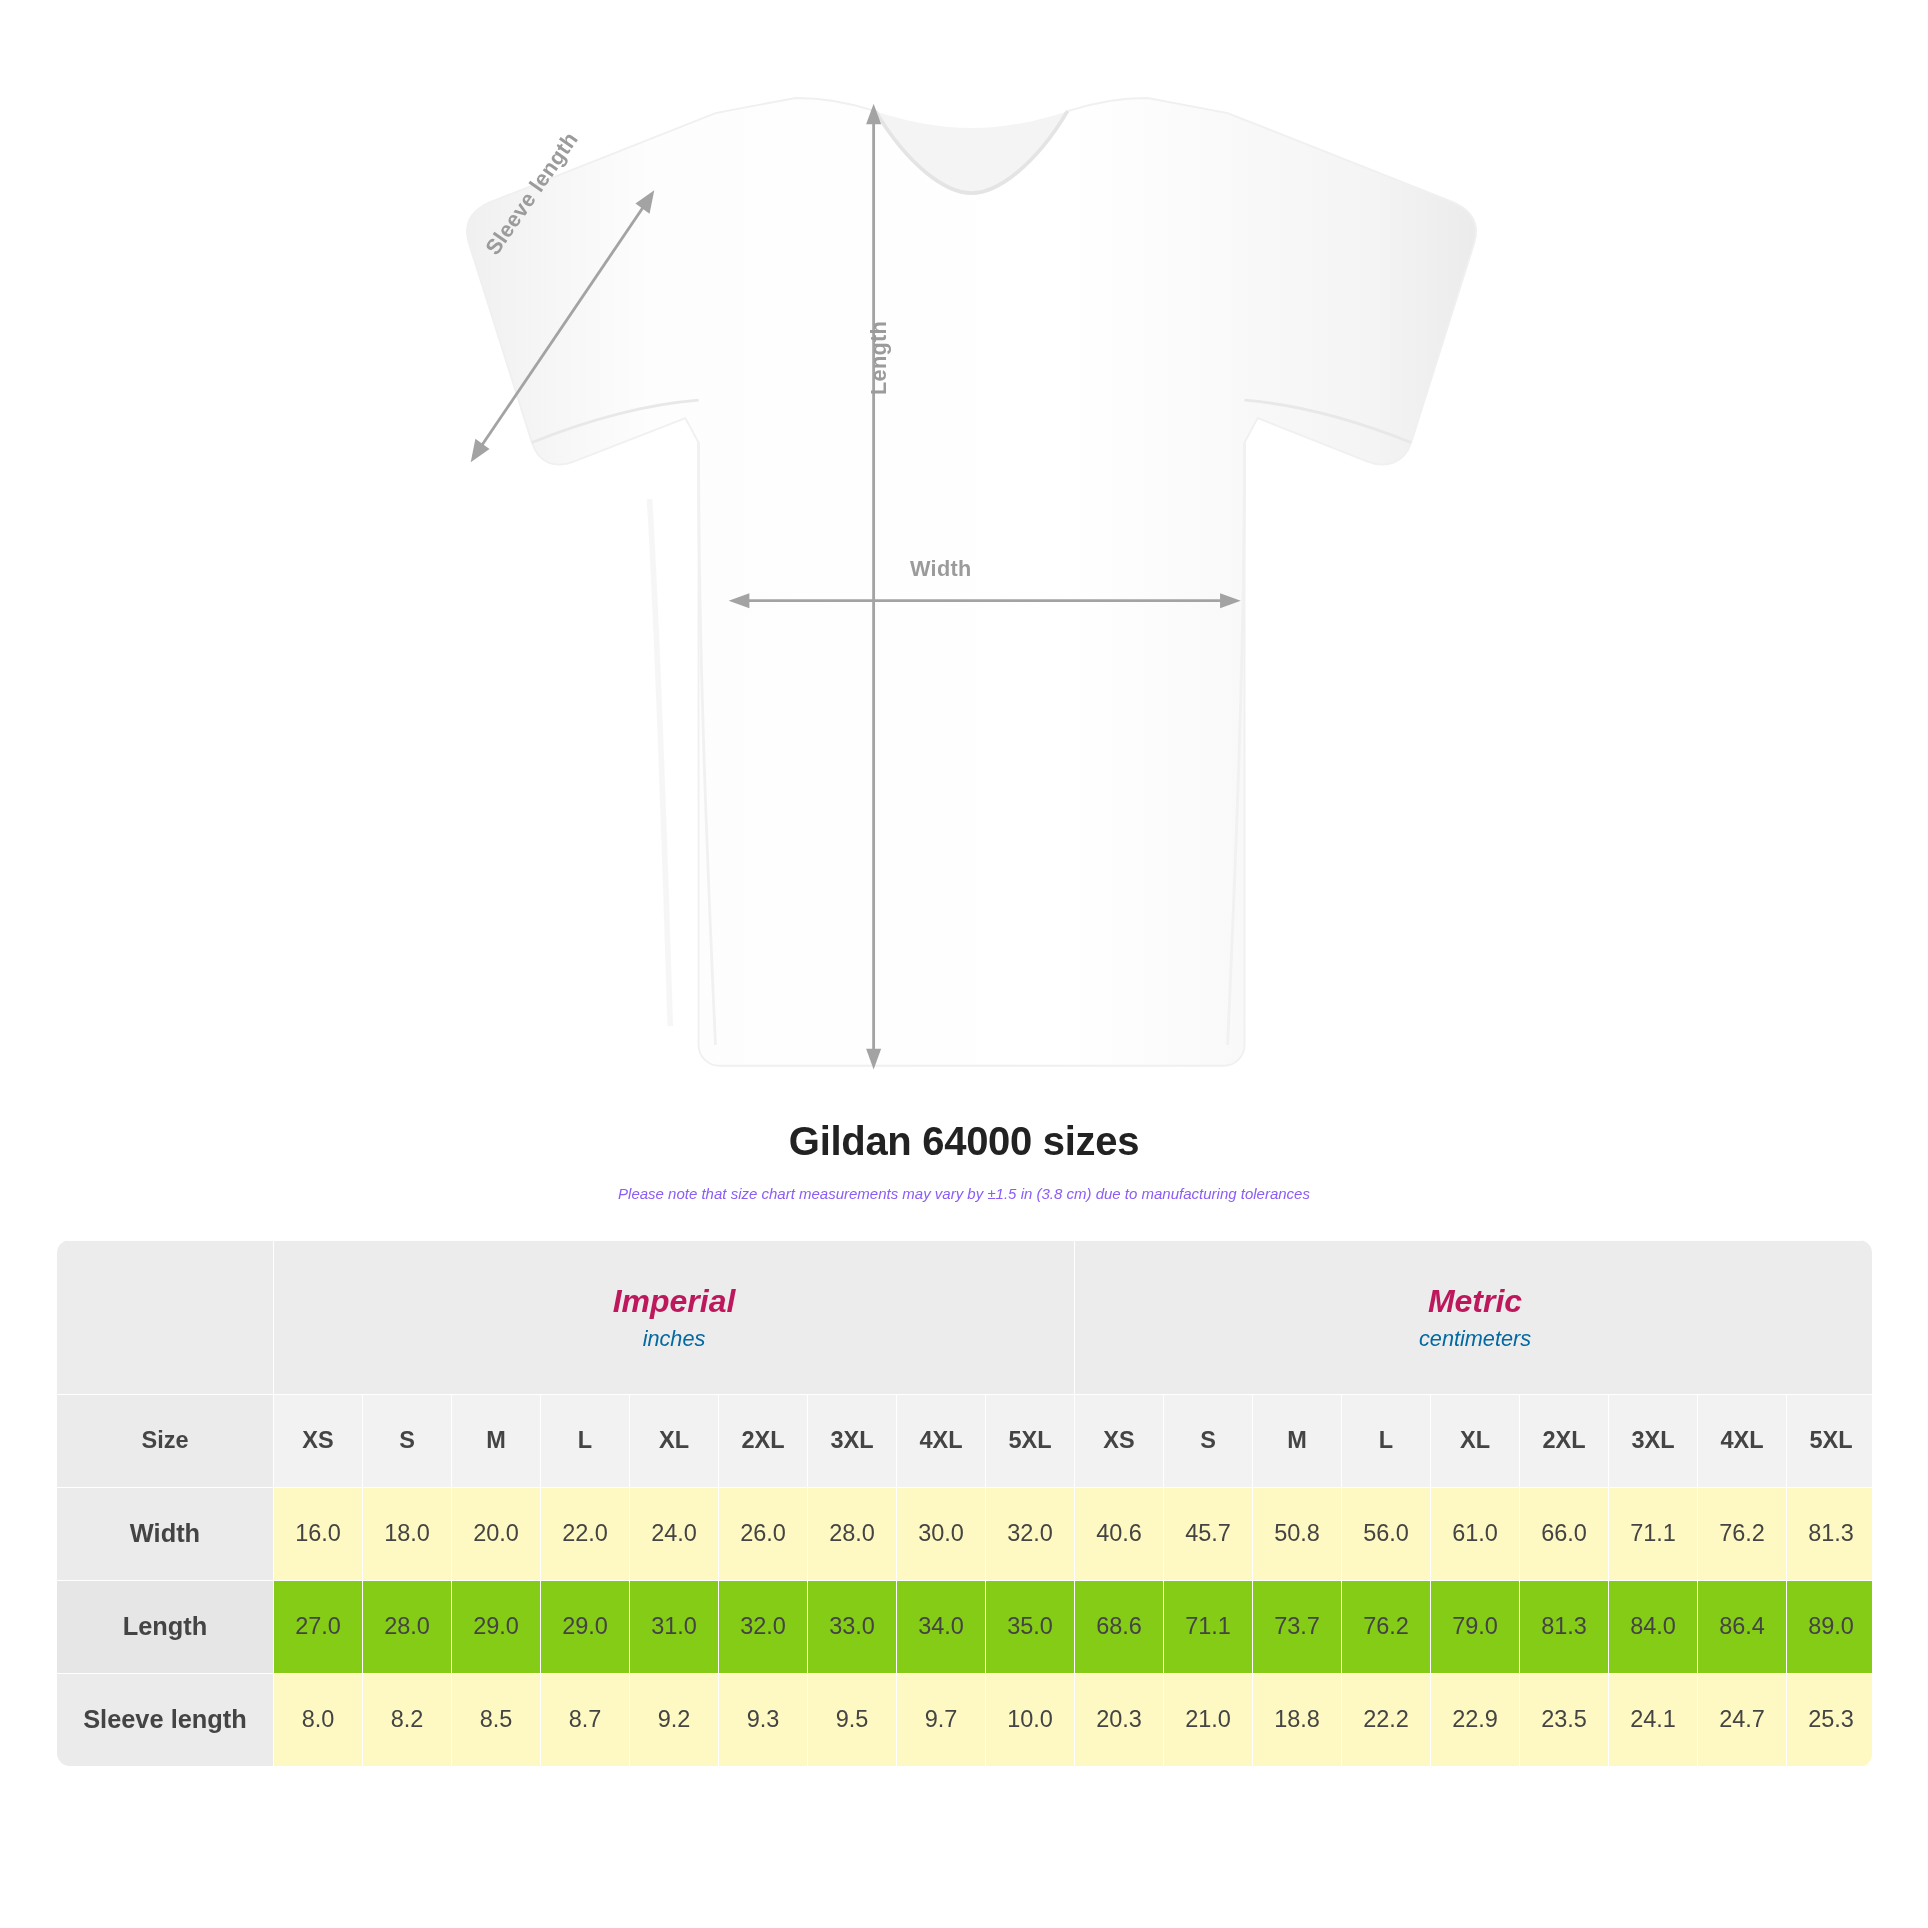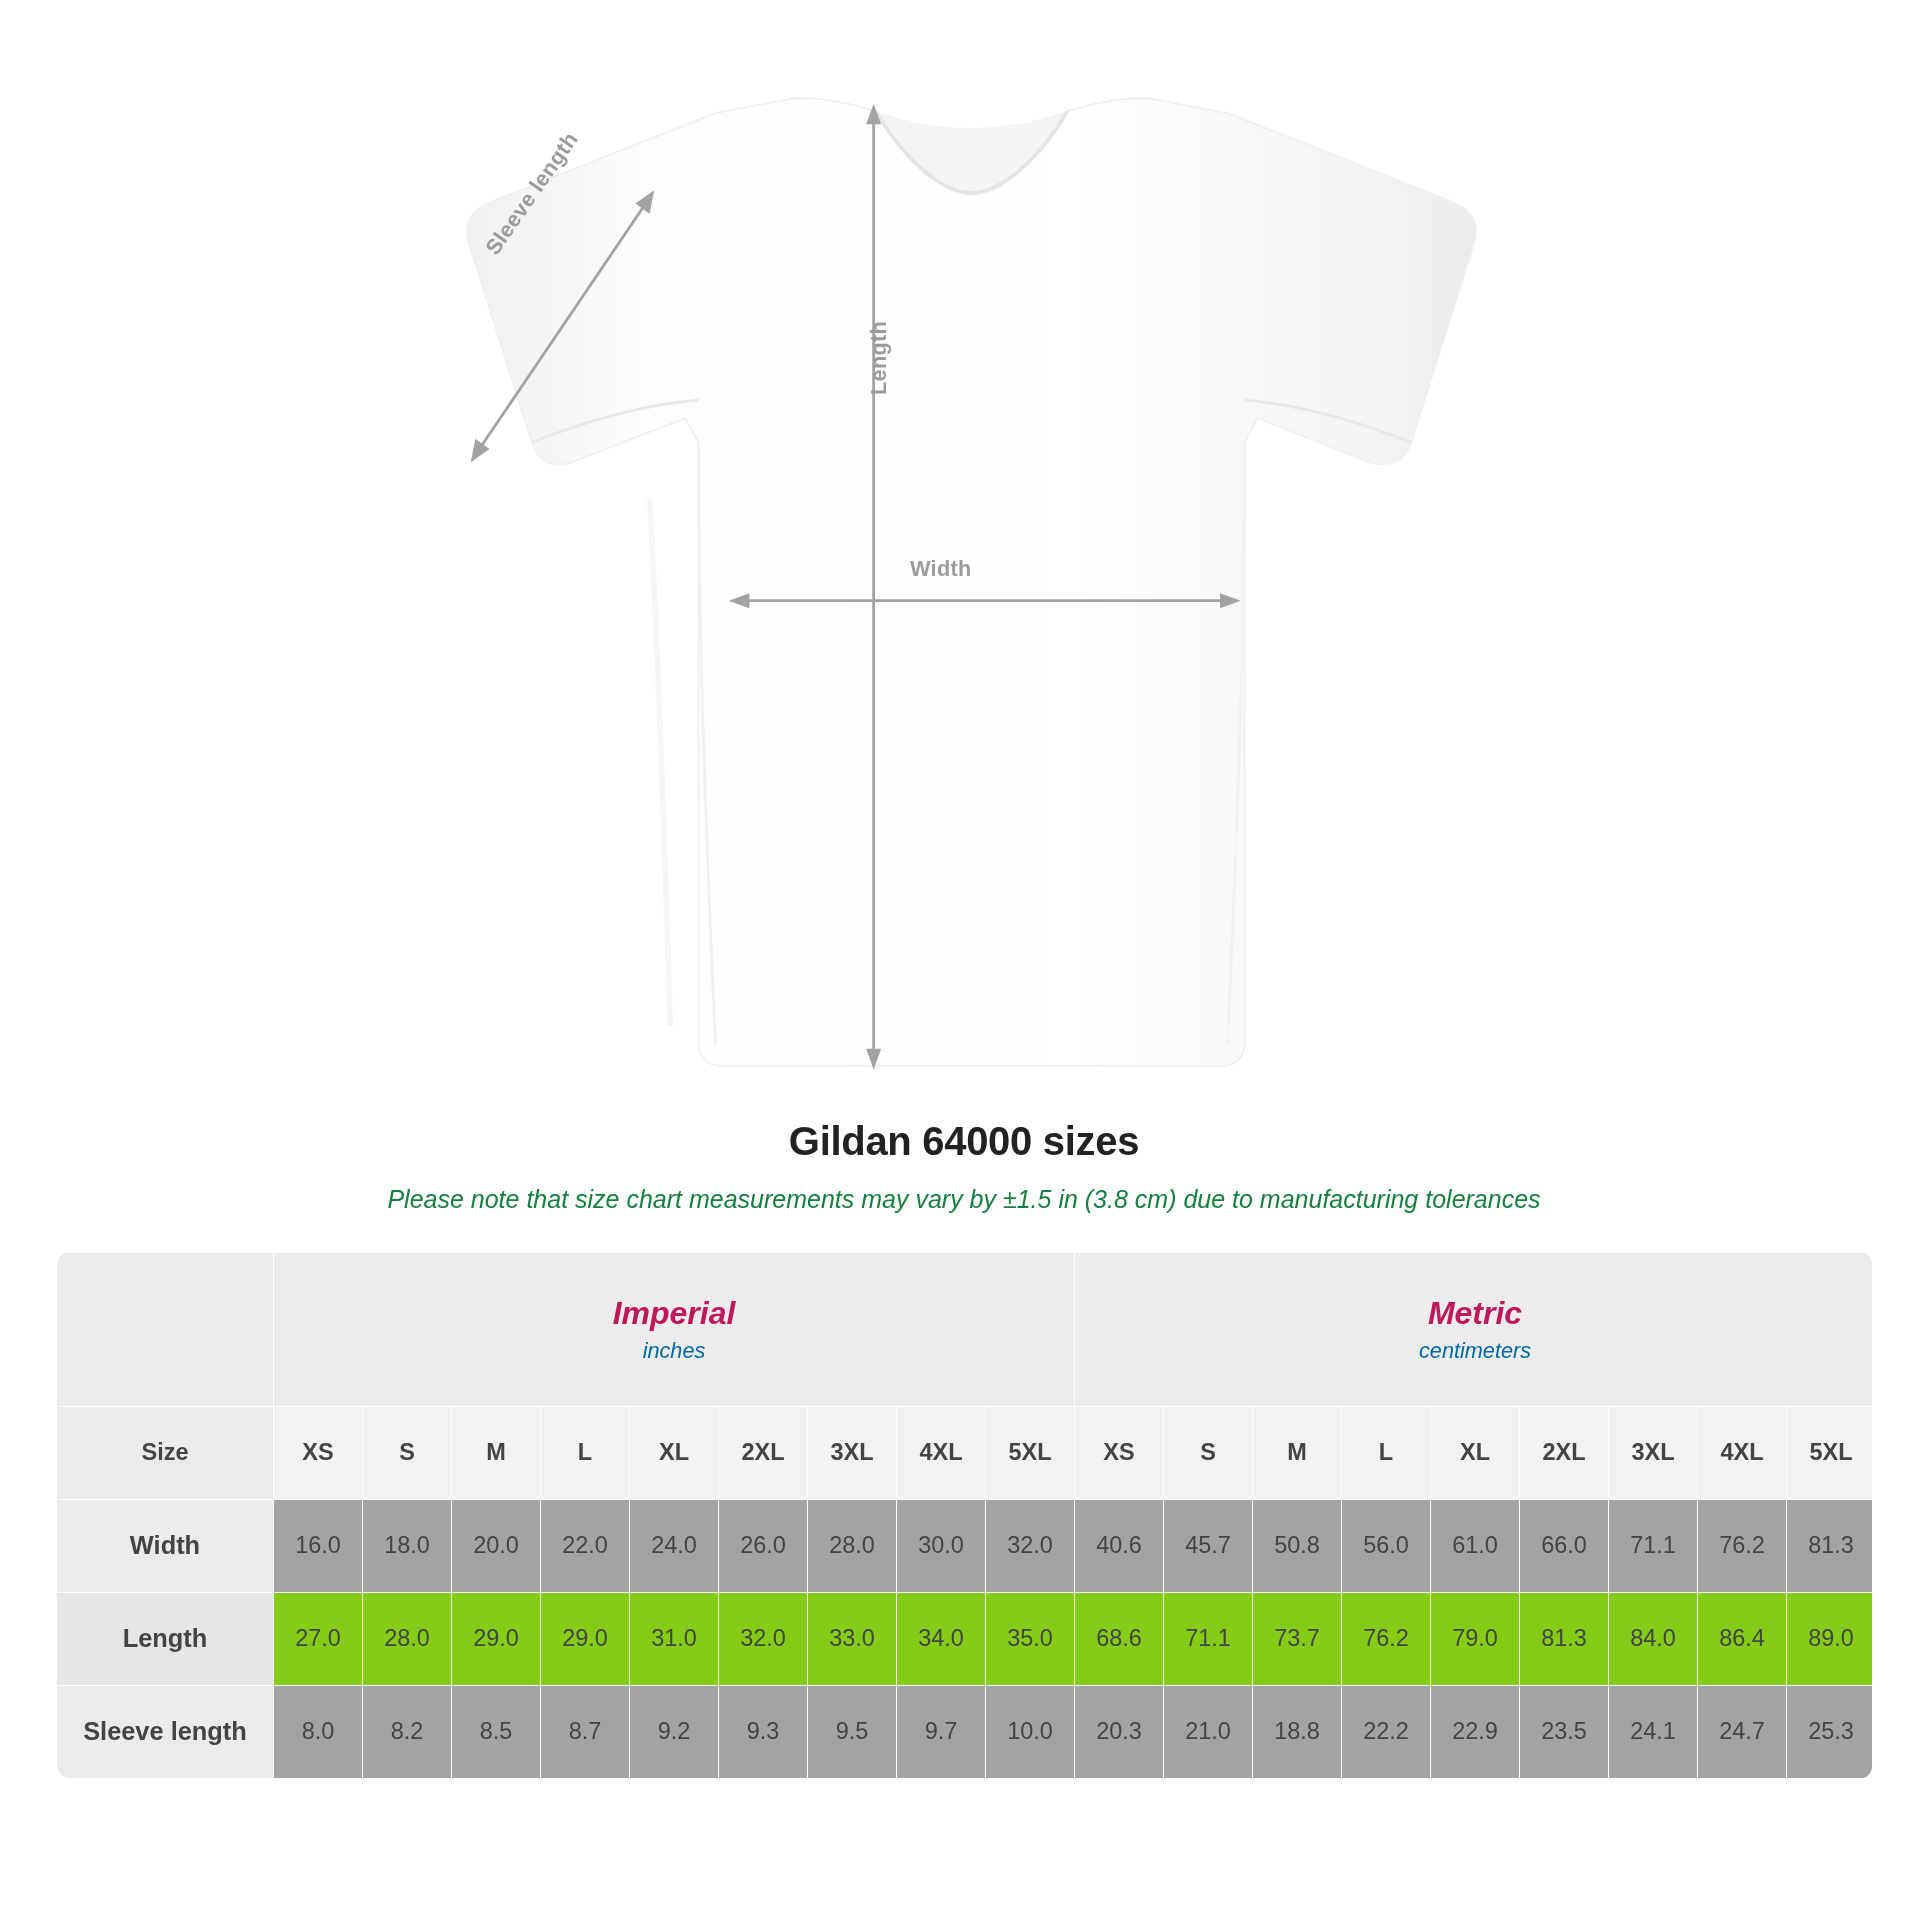--- a/index.html
+++ b/index.html
@@ -59,23 +59,23 @@
     margin-top: 7.5px;
   }
   .chart-title {
     font-size: 40px;
     font-weight: bold;
     color: #222222;
     margin: 0;
     letter-spacing: -0.3px;
   }
   .chart-note {
-    font-size: 25px;
+    font-size: 15px;
     font-style: italic;
-    color: #15803d;
+    color: #8b5cf6;
     margin-top: 21px;
   }
 
   
   .table-wrap {
     margin: 38px 56px 0 56px;
     border-radius: 13px;
     overflow: hidden;
   }
   table.size-table {
@@ -121,21 +121,21 @@
     height: 90px;
     font-weight: bold;
     color: #555555;
     font-size: 24.5px;
   }
   .sizes-row td.row-head {
     background: #ebebeb;
   }
   .data-row td {
     height: 90px;
-    background: #a3a3a3;
+    background: #fef9c3;
   }
   .data-row.alt td {
     background: #84cc16;
   }
   .data-row td.row-head {
     background: #ebebeb;
     font-size: 25.4px;
   }
   .data-row.alt td.row-head {
     background: #e6e6e6;

